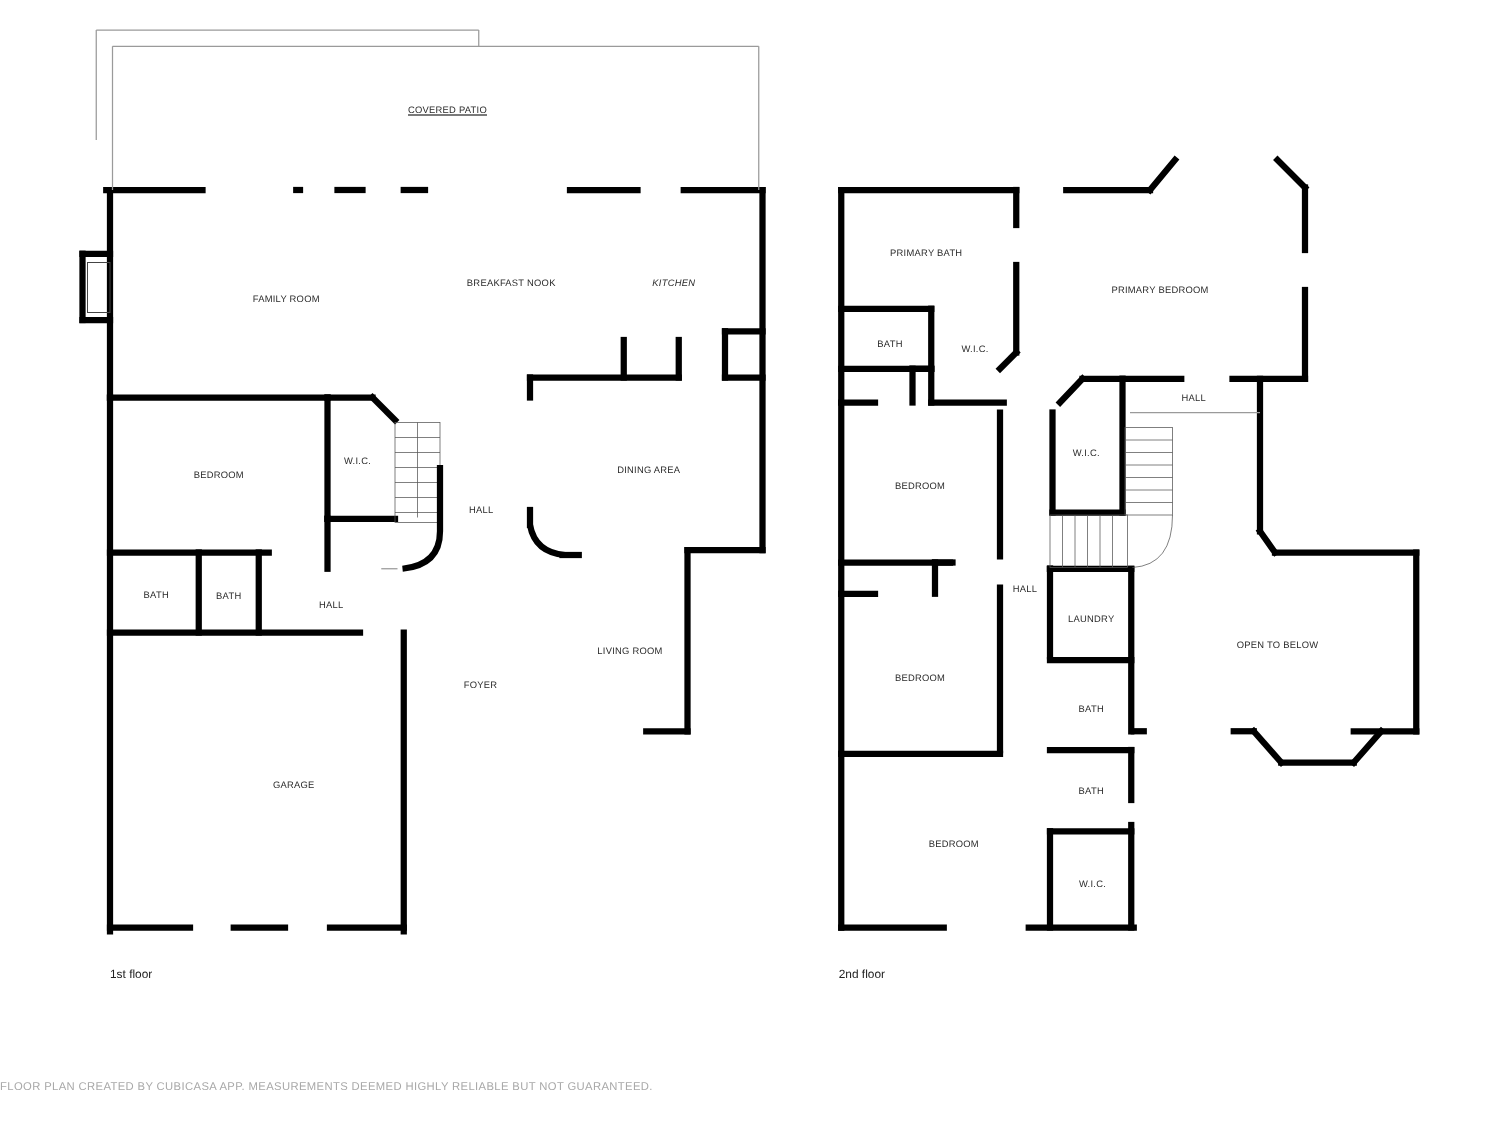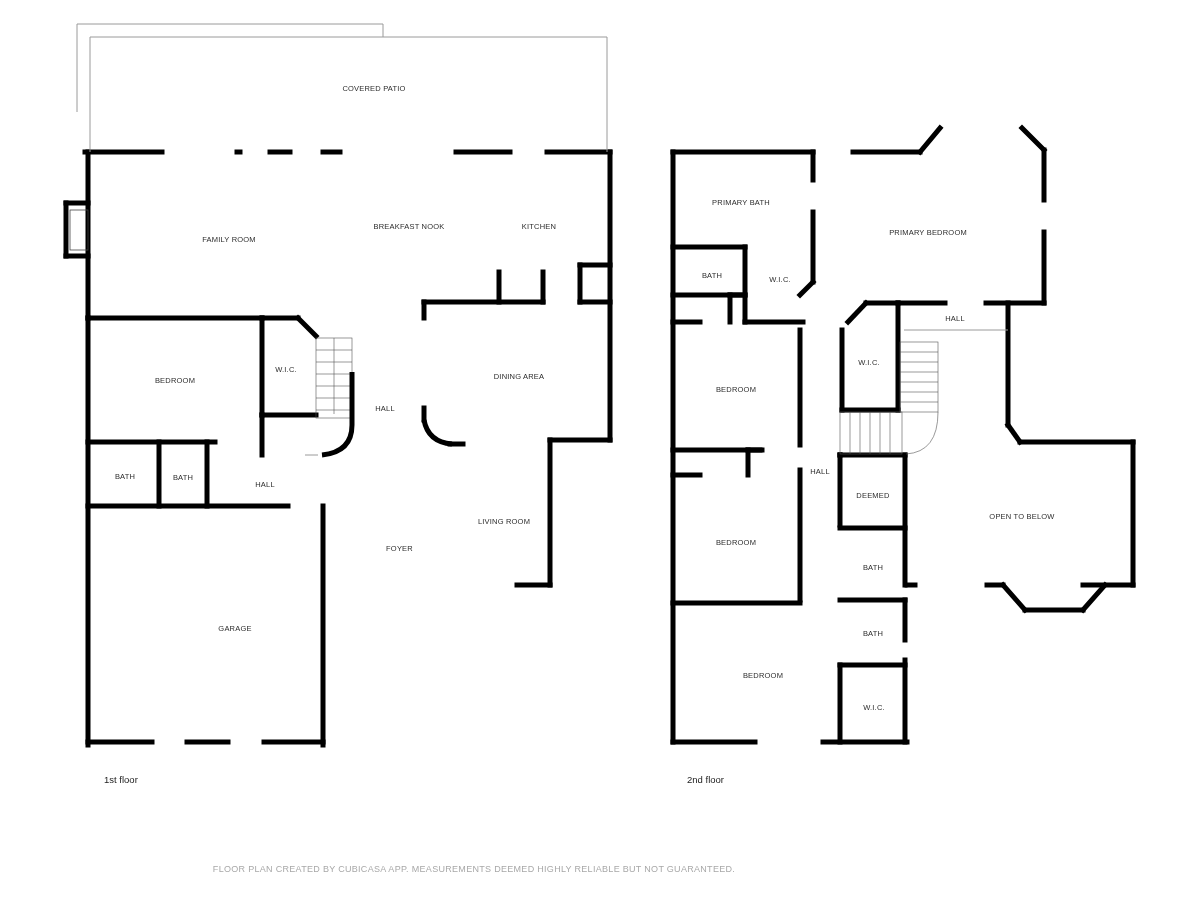--- a/index.html
+++ b/index.html
@@ -1,22 +1,22 @@
 <!DOCTYPE html>
 <html><head>
 <meta charset="utf-8">
 <style>
   html, body { margin: 0; padding: 0; background: #ffffff; }
   body { width: 1200px; height: 900px; position: relative; overflow: hidden;
          font-family: "Liberation Sans", "DejaVu Sans", sans-serif; }
   #plan { position: absolute; left: 0; top: 0; width: 1200px; height: 900px; }
   .label { position: absolute; font-size: 7.5px; color: #2b2b2b; letter-spacing: 0.2px;
            transform: translate(-50%, -50%); white-space: nowrap; }
-  .floor-caption { position: absolute; font-size: 9.5px; color: #222; margin-left: 16px; }
-  .footer { position: absolute; left: 0; width: 948px; top: 864px; text-align: center;
+  .floor-caption { position: absolute; font-size: 9.5px; color: #222; }
+  .footer { position: absolute; left: 0; width: 948px; top: 864px; text-align: left;
             font-size: 9px; color: #a8a8a8; letter-spacing: 0.3px; }
 </style>
 </head>
 <body>
 
 <svg id="plan" viewBox="0 0 1200 900" xmlns="http://www.w3.org/2000/svg">
   <g id="walls-group">
       <line x1="88" y1="152" x2="88" y2="318" stroke="#000000" stroke-width="5" stroke-linecap="square"></line>
       <line x1="88" y1="318" x2="88" y2="745" stroke="#000000" stroke-width="5" stroke-linecap="square"></line>
       <line x1="85" y1="152" x2="162" y2="152" stroke="#000000" stroke-width="5" stroke-linecap="square"></line>
@@ -147,43 +147,43 @@
     <line x1="870" y1="412" x2="870" y2="454"></line>
       <line x1="880" y1="412" x2="880" y2="454"></line>
     <line x1="890" y1="412" x2="890" y2="454"></line>
     <path d="M938 412 Q938 452 906 454"></path>
   </g>
 
   <rect x="70" y="210" width="18" height="40" fill="none" stroke="#444" stroke-width="0.8"></rect>
 </svg>
 
 <div id="labels">
-    <div class="label" style="left: 374px; top: 88px;">COVERED PATIO</div>
+    <div class="label" style="left: 358px; top: 88px; text-decoration: underline;">COVERED PATIO</div>
     <div class="label" style="left: 217px; top: 239px; margin-left: 12px;">FAMILY ROOM</div>
     <div class="label" style="left: 397px; top: 226px; padding-left: 24px;">BREAKFAST NOOK</div>
-    <div class="label" style="left: 539px; top: 226px;">KITCHEN</div>
+    <div class="label" style="left: 539px; top: 226px; font-style: italic;">KITCHEN</div>
     <div class="label" style="left: 175px; top: 380px;">BEDROOM</div>
     <div class="label" style="left: 286px; top: 369px;">W.I.C.</div>
     <div class="label" style="left: 385px; top: 408px;">HALL</div>
     <div class="label" style="left: 519px; top: 376px;">DINING AREA</div>
     <div class="label" style="left: 125px; top: 476px;">BATH</div>
     <div class="label" style="left: 183px; top: 477px;">BATH</div>
     <div class="label" style="left: 265px; top: 484px;">HALL</div>
     <div class="label" style="left: 480px; top: 521px; padding-left: 48px;">LIVING ROOM</div>
-    <div class="label" style="left: 386px; top: 548px; padding-left: 27px;">FOYER</div>
+    <div class="label" style="left: 371px; top: 548px; padding-left: 27px;">FOYER</div>
     <div class="label" style="left: 205px; top: 628px; margin-left: 30px;">GARAGE</div>
     <div class="label" style="left: 741px; top: 202px;">PRIMARY BATH</div>
     <div class="label" style="left: 928px; top: 232px;">PRIMARY BEDROOM</div>
     <div class="label" style="left: 712px; top: 275px;">BATH</div>
     <div class="label" style="left: 780px; top: 279px;">W.I.C.</div>
     <div class="label" style="left: 955px; top: 318px;">HALL</div>
     <div class="label" style="left: 736px; top: 389px;">BEDROOM</div>
     <div class="label" style="left: 869px; top: 362px;">W.I.C.</div>
     <div class="label" style="left: 820px; top: 471px;">HALL</div>
-    <div class="label" style="left: 873px; top: 495px;">DEEMED</div>
+    <div class="label" style="left: 873px; top: 495px;">LAUNDRY</div>
     <div class="label" style="left: 1022px; top: 516px;">OPEN TO BELOW</div>
     <div class="label" style="left: 736px; top: 542px;">BEDROOM</div>
     <div class="label" style="left: 873px; top: 567px;">BATH</div>
     <div class="label" style="left: 873px; top: 633px;">BATH</div>
     <div class="label" style="left: 763px; top: 675px;">BEDROOM</div>
     <div class="label" style="left: 874px; top: 707px;">W.I.C.</div>
   </div>
 
 <div class="floor-caption" style="left:88px; top:774px;">1st floor</div>
 <div class="floor-caption" style="left:671px; top:774px;">2nd floor</div>

